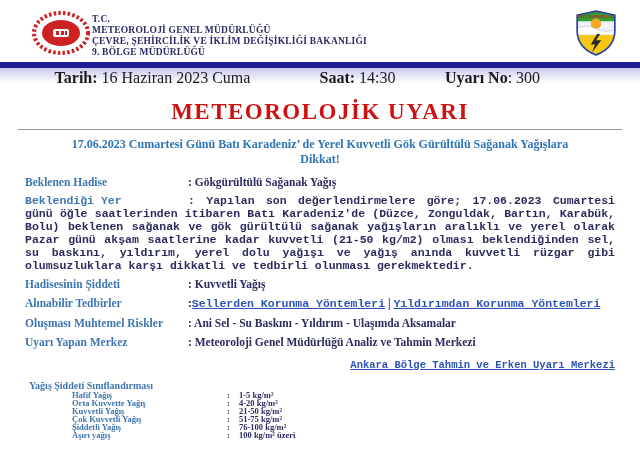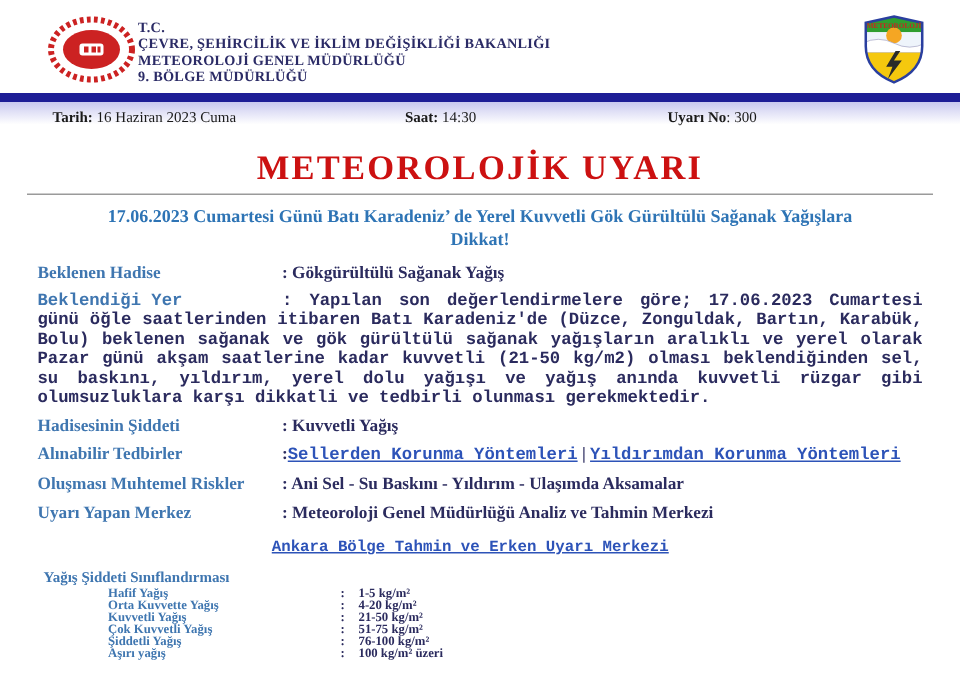--- a/index.html
+++ b/index.html
@@ -16,21 +16,21 @@
   .logo-left { width:62px; height:46px; flex:0 0 auto; }
   .head-center { flex:1 1 auto; text-align:left; padding-top:4px; }
   .head-line { font-weight:bold; color:#2b2b66; font-size:9.5px; line-height:11px; letter-spacing:.2px; }
   .logo-right { width:44px; height:46px; flex:0 0 auto; }
 
   
   .navy-bar { height:6px; background:#1e1e96; margin-top:2px; }
   .info-row {
     height:20px; display:flex; align-items:center;
     background:linear-gradient(to bottom,#c9c9ef 0%, #ffffff 75%);
-    font-size:10px; color:#1a1a1a;
+    font-size:16px; color:#1a1a1a;text-align:center;
   }
   .info-cell b { font-weight:bold; }
   .info-date { margin-left:35px; width:235px; }
   .info-time { width:175px; }
 
   
   .main-title {
     text-align:center; color:#cc1111; font-weight:bold;
     font-size:23px; letter-spacing:1.5px; margin-top:11px;
   }
@@ -43,21 +43,21 @@
 
   
   .fields { margin:8px 25px 0 25px; font-size:11.5px; }
   .frow { margin-bottom:5px; line-height:14px; }
   .flabel { display:inline-block; width:163px; color:#3f76b0; font-weight:bold; vertical-align:top; }
   .fcolon { font-weight:bold; color:#2b2b5e; }
   .fval { font-weight:bold; color:#2b2b5e; }
   .para-row { text-align:justify; margin-bottom:5px; line-height:13px;font-family:Liberation Mono, monospace; }
   .para-row .flabel { float:left; }
   .doc-link { color:#2d53b8; font-weight:bold; text-decoration:underline; cursor:pointer;font-family:Liberation Mono, monospace; }
-  .region-link-row { text-align:center; margin:10px 25px 0 12px; font-size:10.5px; }
+  .region-link-row { text-align:right; margin:10px 25px 0 12px; font-size:10.5px; }
 
   
   .classification { margin:10px 0 0 29px; }
   .class-heading { color:#3f76b0; font-weight:bold; font-size:10px; line-height:10px; }
   .class-row { font-size:8.5px; line-height:8px; font-weight:bold;padding-left:43px; }
   .class-label { display:inline-block; width:155px; color:#3f76b0; }
   .class-colon { color:#2b2b5e; display:inline-block; width:12px; }
   .class-val { color:#2b2b5e; }
 </style>
 </head>
@@ -71,22 +71,22 @@
         <ellipse cx="31" cy="23" rx="27" ry="20" fill="none" stroke="#cc2222" stroke-width="4" stroke-dasharray="2.5 2.2"></ellipse>
         <ellipse cx="31" cy="23" rx="19" ry="13" fill="#cc2222"></ellipse>
         <rect x="23" y="19" width="16" height="8" rx="2" fill="#ffffff"></rect>
         <rect x="26" y="21" width="3" height="4" fill="#cc2222"></rect>
         <rect x="31" y="21" width="3" height="4" fill="#cc2222"></rect>
         <rect x="35" y="21" width="2" height="4" fill="#cc2222"></rect>
       </svg>
     </div>
     <div class="head-center">
       <div class="head-line">T.C.</div>
+      <div class="head-line">METEOROLOJİ GENEL MÜDÜRLÜĞÜ</div>
       <div class="head-line">ÇEVRE, ŞEHİRCİLİK VE İKLİM DEĞİŞİKLİĞİ BAKANLIĞI</div>
-      <div class="head-line">METEOROLOJİ GENEL MÜDÜRLÜĞÜ</div>
       <div class="head-line">9. BÖLGE MÜDÜRLÜĞÜ</div>
     </div>
     <div class="logo-right">
       <svg width="44" height="46" viewBox="0 0 40 44">
         <defs>
             <clipPath id="sh">
               <path d="M20 1 L38 5 V20 C38 32 30 39 20 43 C10 39 2 32 2 20 V5 Z"></path>
             </clipPath>
           </defs>
         <g clip-path="url(#sh)">

